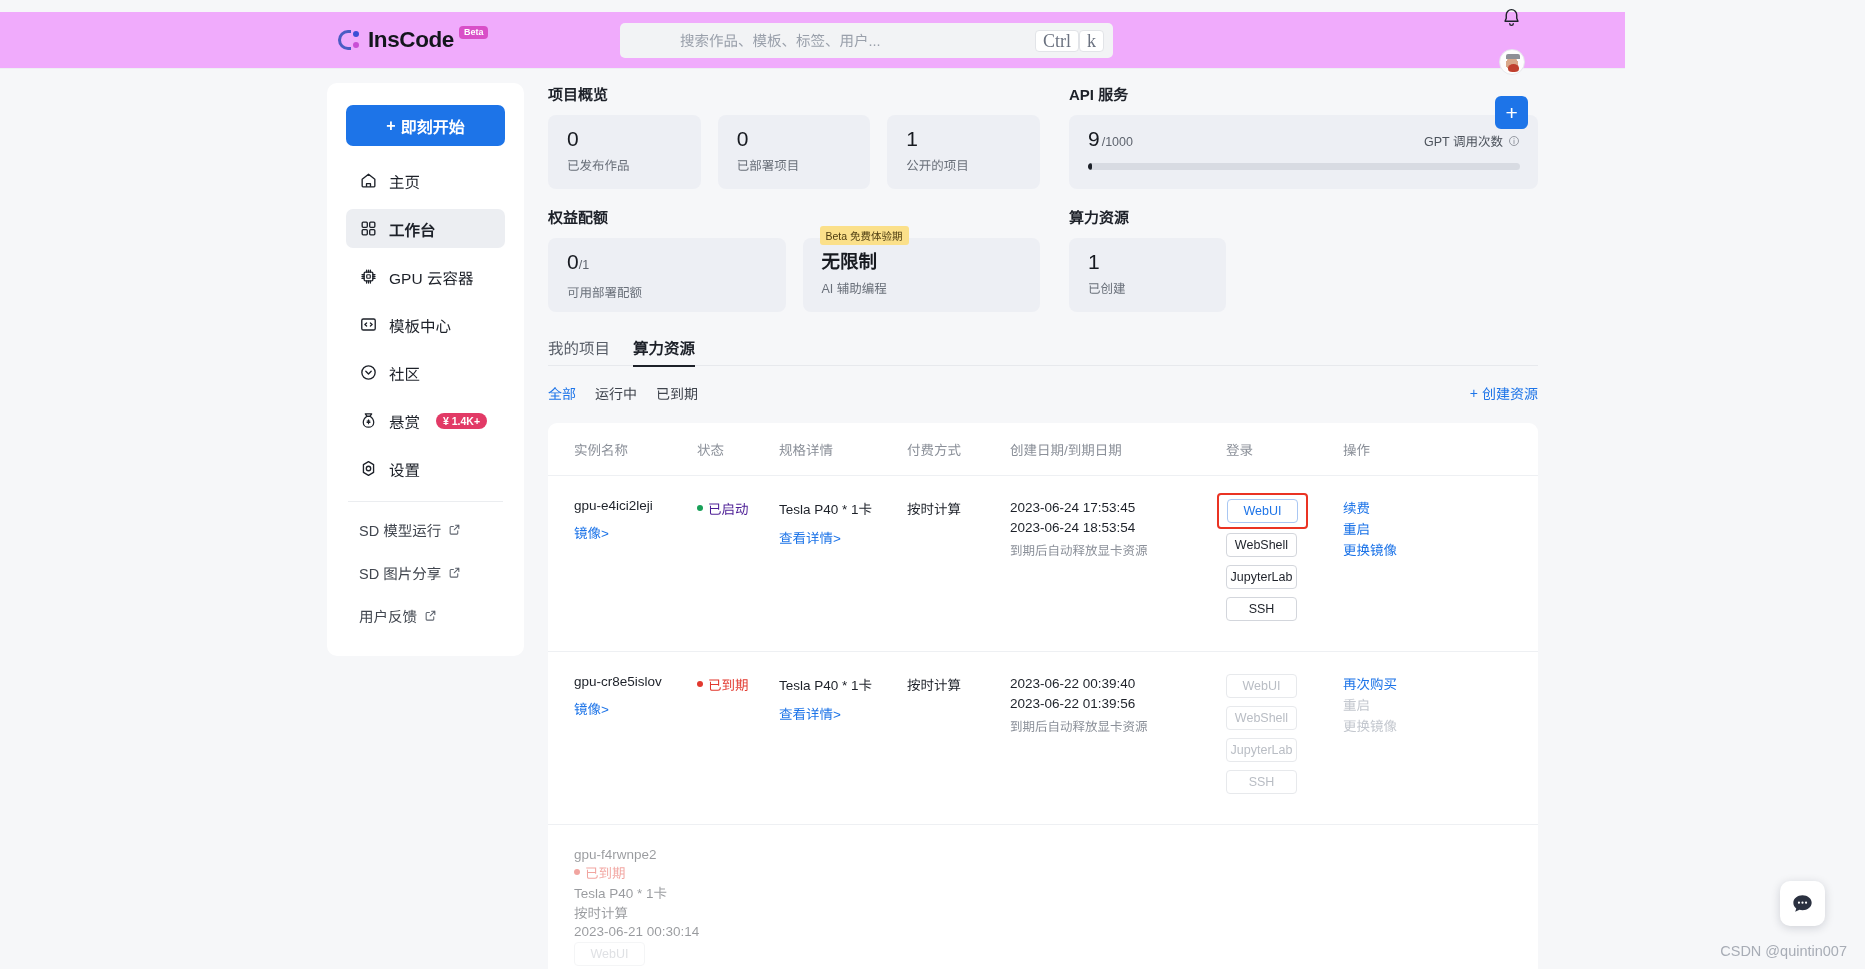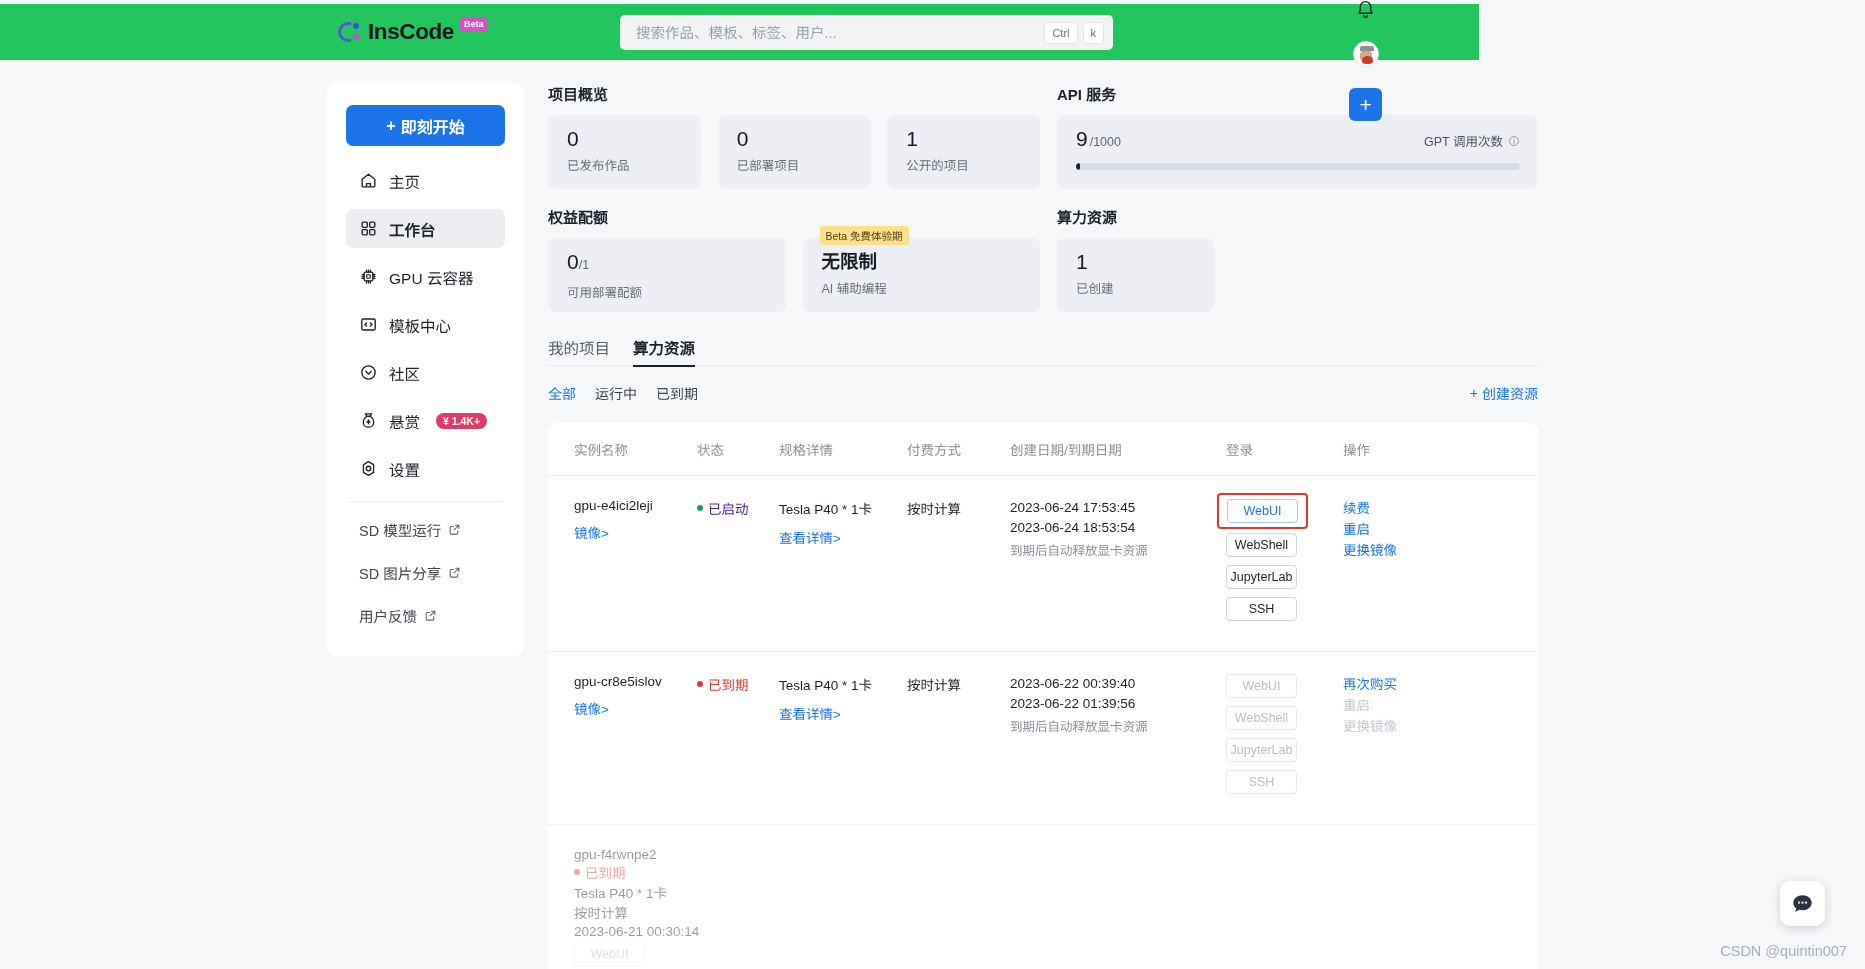--- a/index.html
+++ b/index.html
@@ -8,22 +8,22 @@
     width: 1865px; height: 969px;
     font-family: "Liberation Sans", "DejaVu Sans", sans-serif;
     background: #f7f8fa;
     overflow: hidden;
     color: #1b1f26;
   }
   .page { position: relative; width: 1865px; height: 969px; background: #f6f7f9; }
 
   
   .header {
-    position: absolute; top: 4px; left: 0; width: 1479px; height: 57px;
-    background: #22c55e; display: flex; align-items: center;
+    position: absolute; top: 12px; left: 0; width: 1625px; height: 57px;
+    background: #f0abfc; display: flex; align-items: center;
     border-bottom: 1px solid #eef0f3; z-index: 30;
   }
   .brand { position: absolute; left: 338px; display: flex; align-items: center; gap: 7px; }
   .brand-mark { width: 23px; height: 23px; position: relative; }
   .brand-mark .c {
     position: absolute; left: 0; top: 1px; width: 13px; height: 20px;
     border: 3.4px solid #4b5cc4; border-right: none;
     border-radius: 11px 0 0 11px;
   }
   .brand-mark .d1, .brand-mark .d2 {
@@ -37,28 +37,28 @@
     border-radius: 4px; font-weight: 700; position: relative; top: -8px; left: -2px;
   }
 
   .searchbar {
     position: absolute; left: 620px; top: 11px; width: 493px; height: 35px;
     background: #f2f3f5; border-radius: 5px; display: flex; align-items: center;
     padding: 0 9px 0 16px;
   }
   .search-input {
     flex: 1; border: none; background: transparent; outline: none;
-    font-size: 14.5px; color: #303540; font-family: inherit;
+    font-size: 14.5px; color: #303540; font-family: inherit; margin-left: 44px;
   }
   .search-input::placeholder { color: #9aa0ab; }
   .kbd {
-    font-family: Liberation Sans, sans-serif;
-    font-size: 11px; color: #6b7280; background: #ffffff;
+    font-family: Liberation Serif, serif;
+    font-size: 18px; color: #6b7280; background: #ffffff;
     border: 1px solid #e2e4e8; border-radius: 4px;
-    padding: 2px 7px; margin-left: 5px; line-height: 16px;
+    padding: 2px 7px; line-height: 16px;
   }
 
   .hdr-right { position: absolute; right: 46px; display: flex; align-items: center; gap: 21px; flex-direction: column; }
   .ai-btn {
     height: 34px; display: flex; align-items: center; gap: 7px;
     border: 1px solid #b9c9f5; border-radius: 18px; background: #fff;
     padding: 0 15px; cursor: pointer;
   }
   .ai-bot { width: 19px; height: 19px; }
   .ai-label { font-size: 14.5px; font-weight: 700; color: #2f5fe0; white-space: nowrap; }
@@ -110,21 +110,21 @@
     color: #41464f; margin: 0 0 22px 13px; cursor: pointer;
   }
   .ext-ico { width: 13px; height: 13px; flex: none; }
 
   
   .main { position: absolute; left: 548px; top: 83px; width: 990px; }
   .sec-title { font-size: 15px; font-weight: 700; color: #1d2129; margin-bottom: 11px; }
 
   .grid-row { display: flex; gap: 17px; margin-bottom: 17px; }
   .col-left { width: 492px; }
-  .col-right { flex: 1; }
+  .col-right { flex: 1; margin-left: 12px; }
 
   .cards3 { display: flex; gap: 17px; }
   .stat-card {
     flex: 1; height: 74px; background: #edeff4; border-radius: 8px;
     padding: 12px 0 0 19px;
   }
   .stat-num { font-size: 21px; font-weight: 400; color: #171a20; line-height: 23px; }
   .stat-num .sub { font-size: 12.5px; color: #5e646e; font-weight: 400; }
   .stat-num .unit { font-size: 12.5px; color: #171a20; }
   .stat-lbl { font-size: 12.5px; color: #6a707a; margin-top: 5px; }

